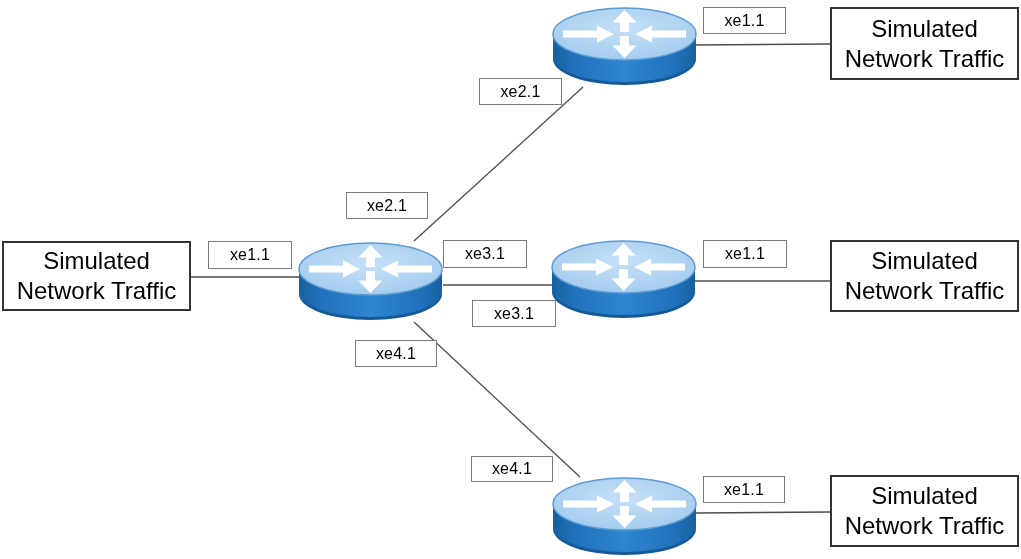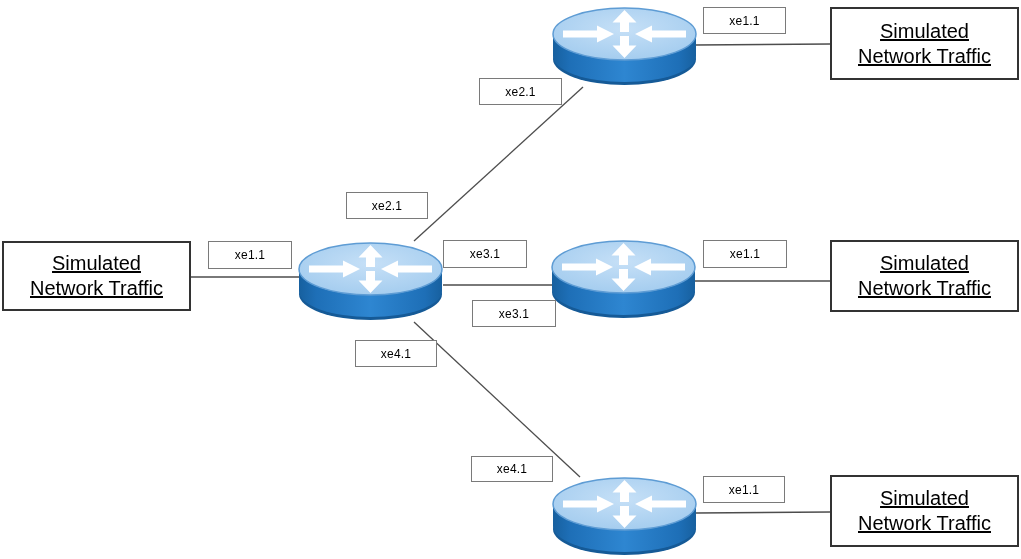--- a/index.html
+++ b/index.html
@@ -21,39 +21,38 @@
     position: absolute;
     width: 145px; height: 80px;
   }
   .router svg { display: block; }
   .port-label {
     position: absolute;
     box-sizing: border-box;
     background: #ffffff;
     border: 1.5px solid #7a7a7a;
     color: #000000;
-    font-size: 12px;
+    font-size: 16px;
     display: flex;
     align-items: center;
     justify-content: center;
     letter-spacing: 0.2px;
   }
   .traffic-box {
     position: absolute;
     box-sizing: border-box;
     background: #ffffff;
     border: 2px solid #333333;
     color: #000000;
-    font-size: 20px;
+    font-size: 24px;
     line-height: 1.24;
     display: flex;
     align-items: center;
     justify-content: center;
     text-align: center;
-    text-decoration: underline;
   }
   .traffic-box span { white-space: pre-line; }
 </style>
 </head>
 <body>
 
 <div class="canvas">
 
   <svg width="0" height="0" style="position:absolute" aria-hidden="true">
     <defs>

